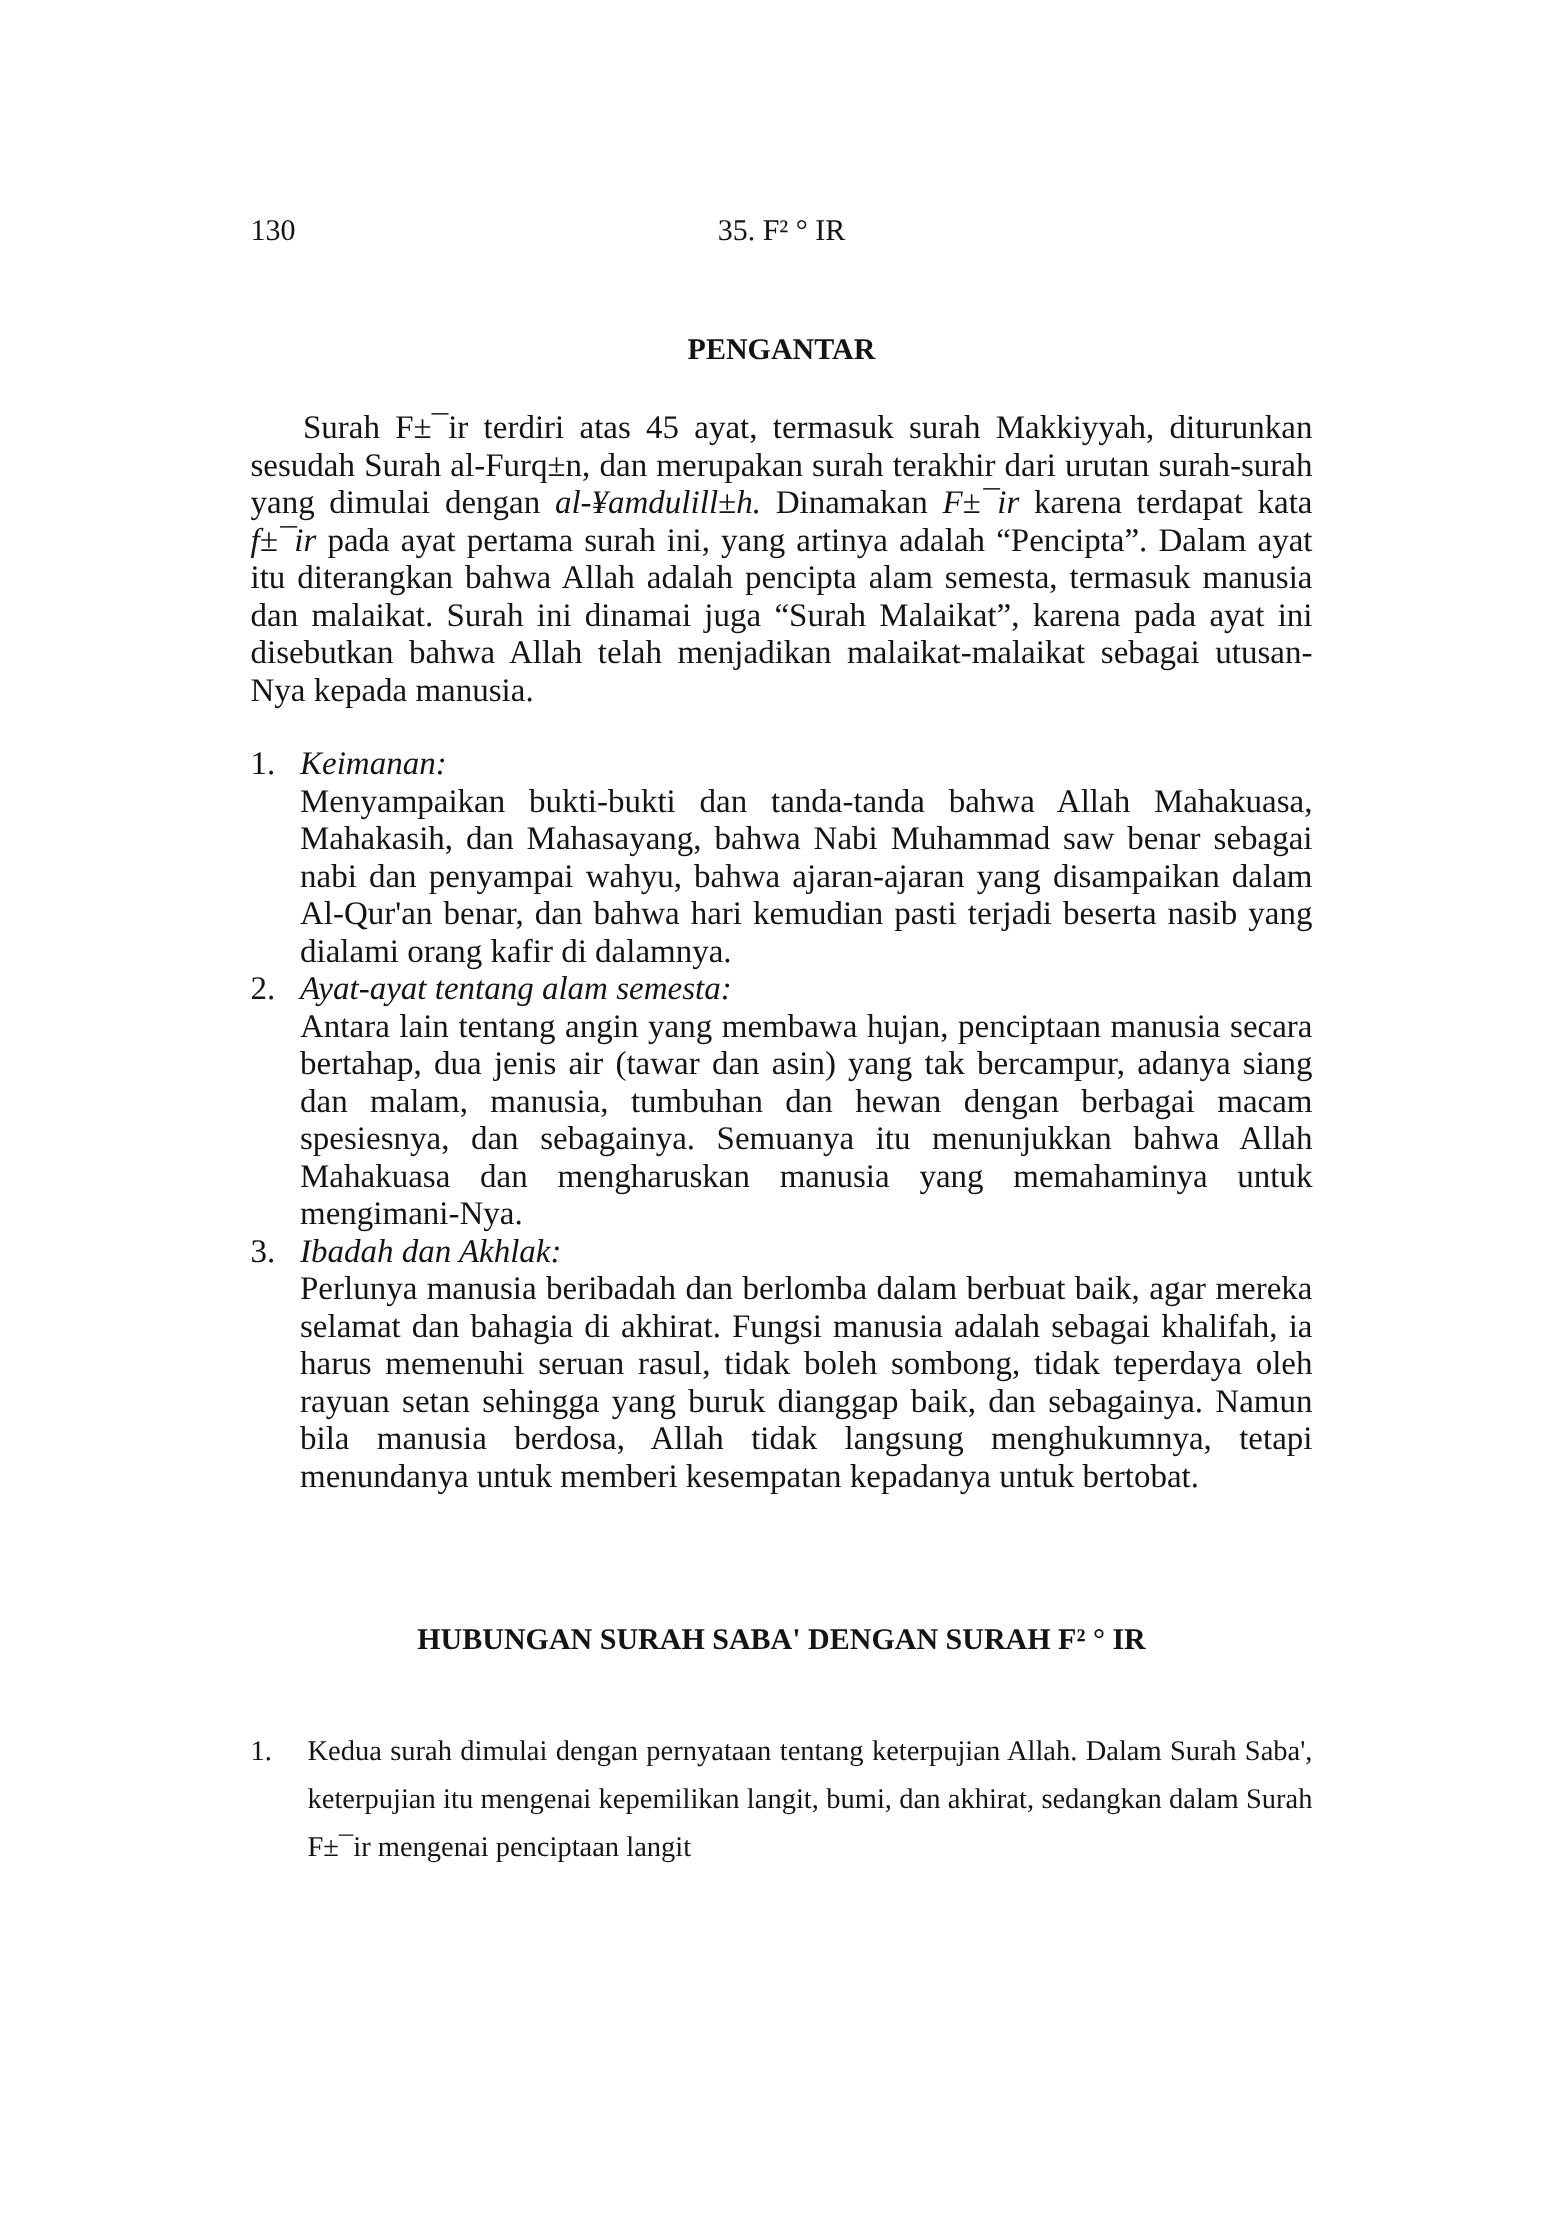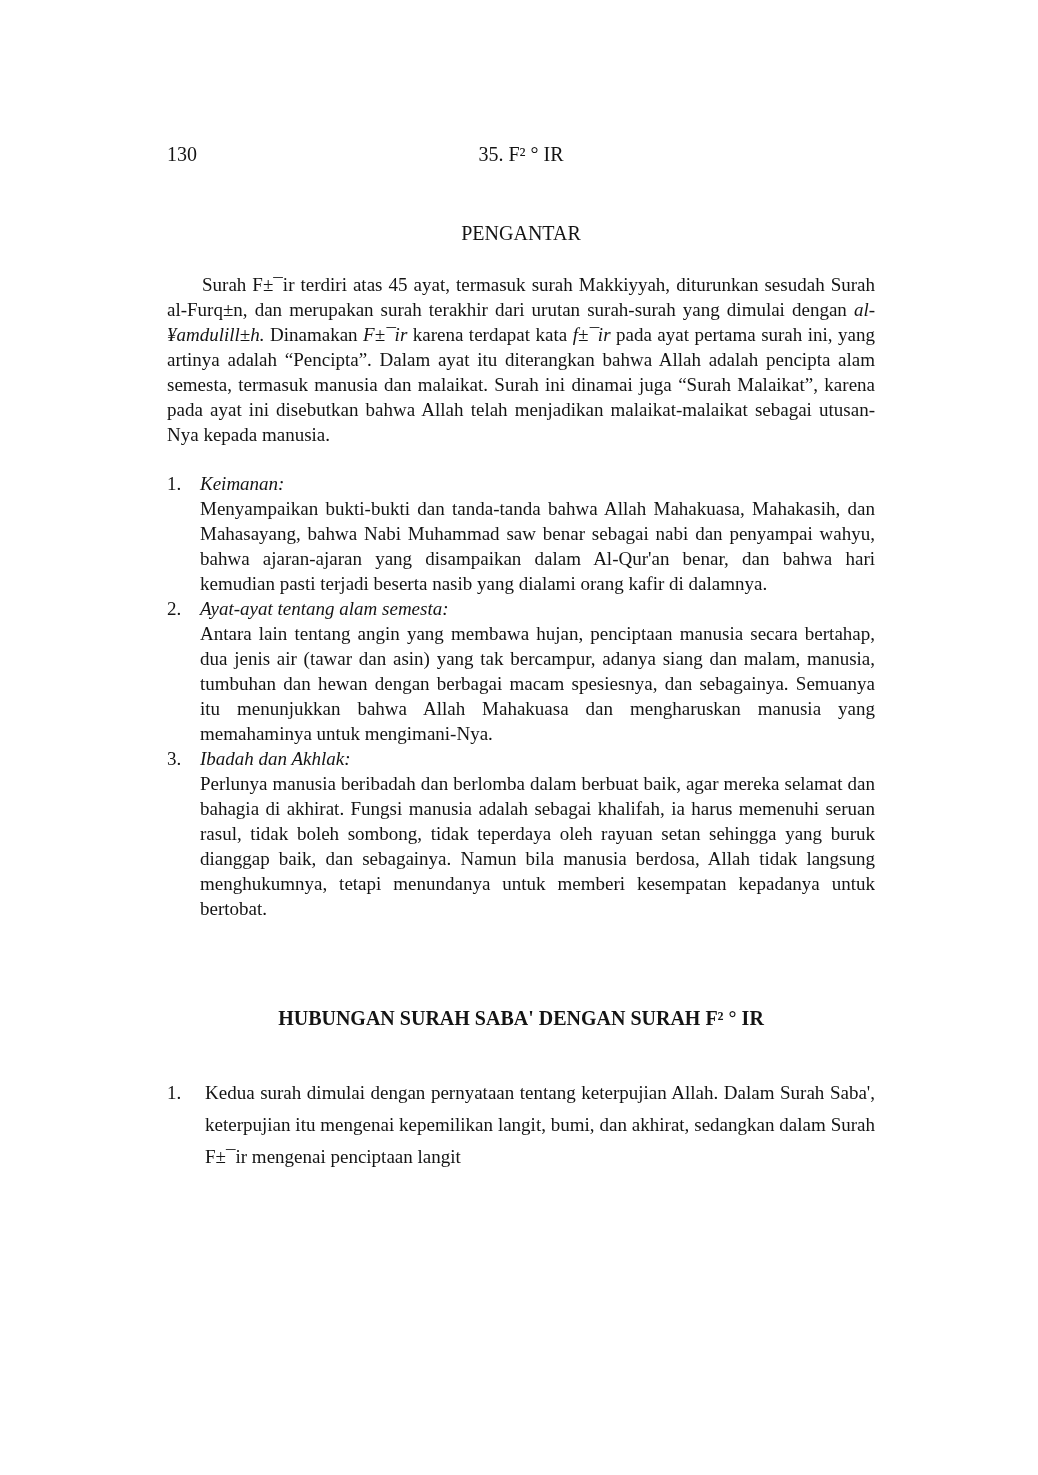--- a/index.html
+++ b/index.html
@@ -29,24 +29,24 @@
     margin: 0 0 33px 0;
     text-align: center;
     font-size: 26px;
     font-weight: bold;
     letter-spacing: 0.5px;
   }
   .pengantar-heading {
     margin: 0 0 27px 0;
     text-align: center;
     font-size: 20px;
-    font-weight: normal;
+    font-weight: bold;
   }
   .body-text {
-    font-size: 19px;
+    font-size: 22px;
     line-height: 25px;
     text-align: justify;
   }
   .intro-paragraph {
     margin: 0 0 24px 0;
     text-indent: 35px;
   }
   .pokok-heading {
     margin: 0;
     font-size: 19.5px;

